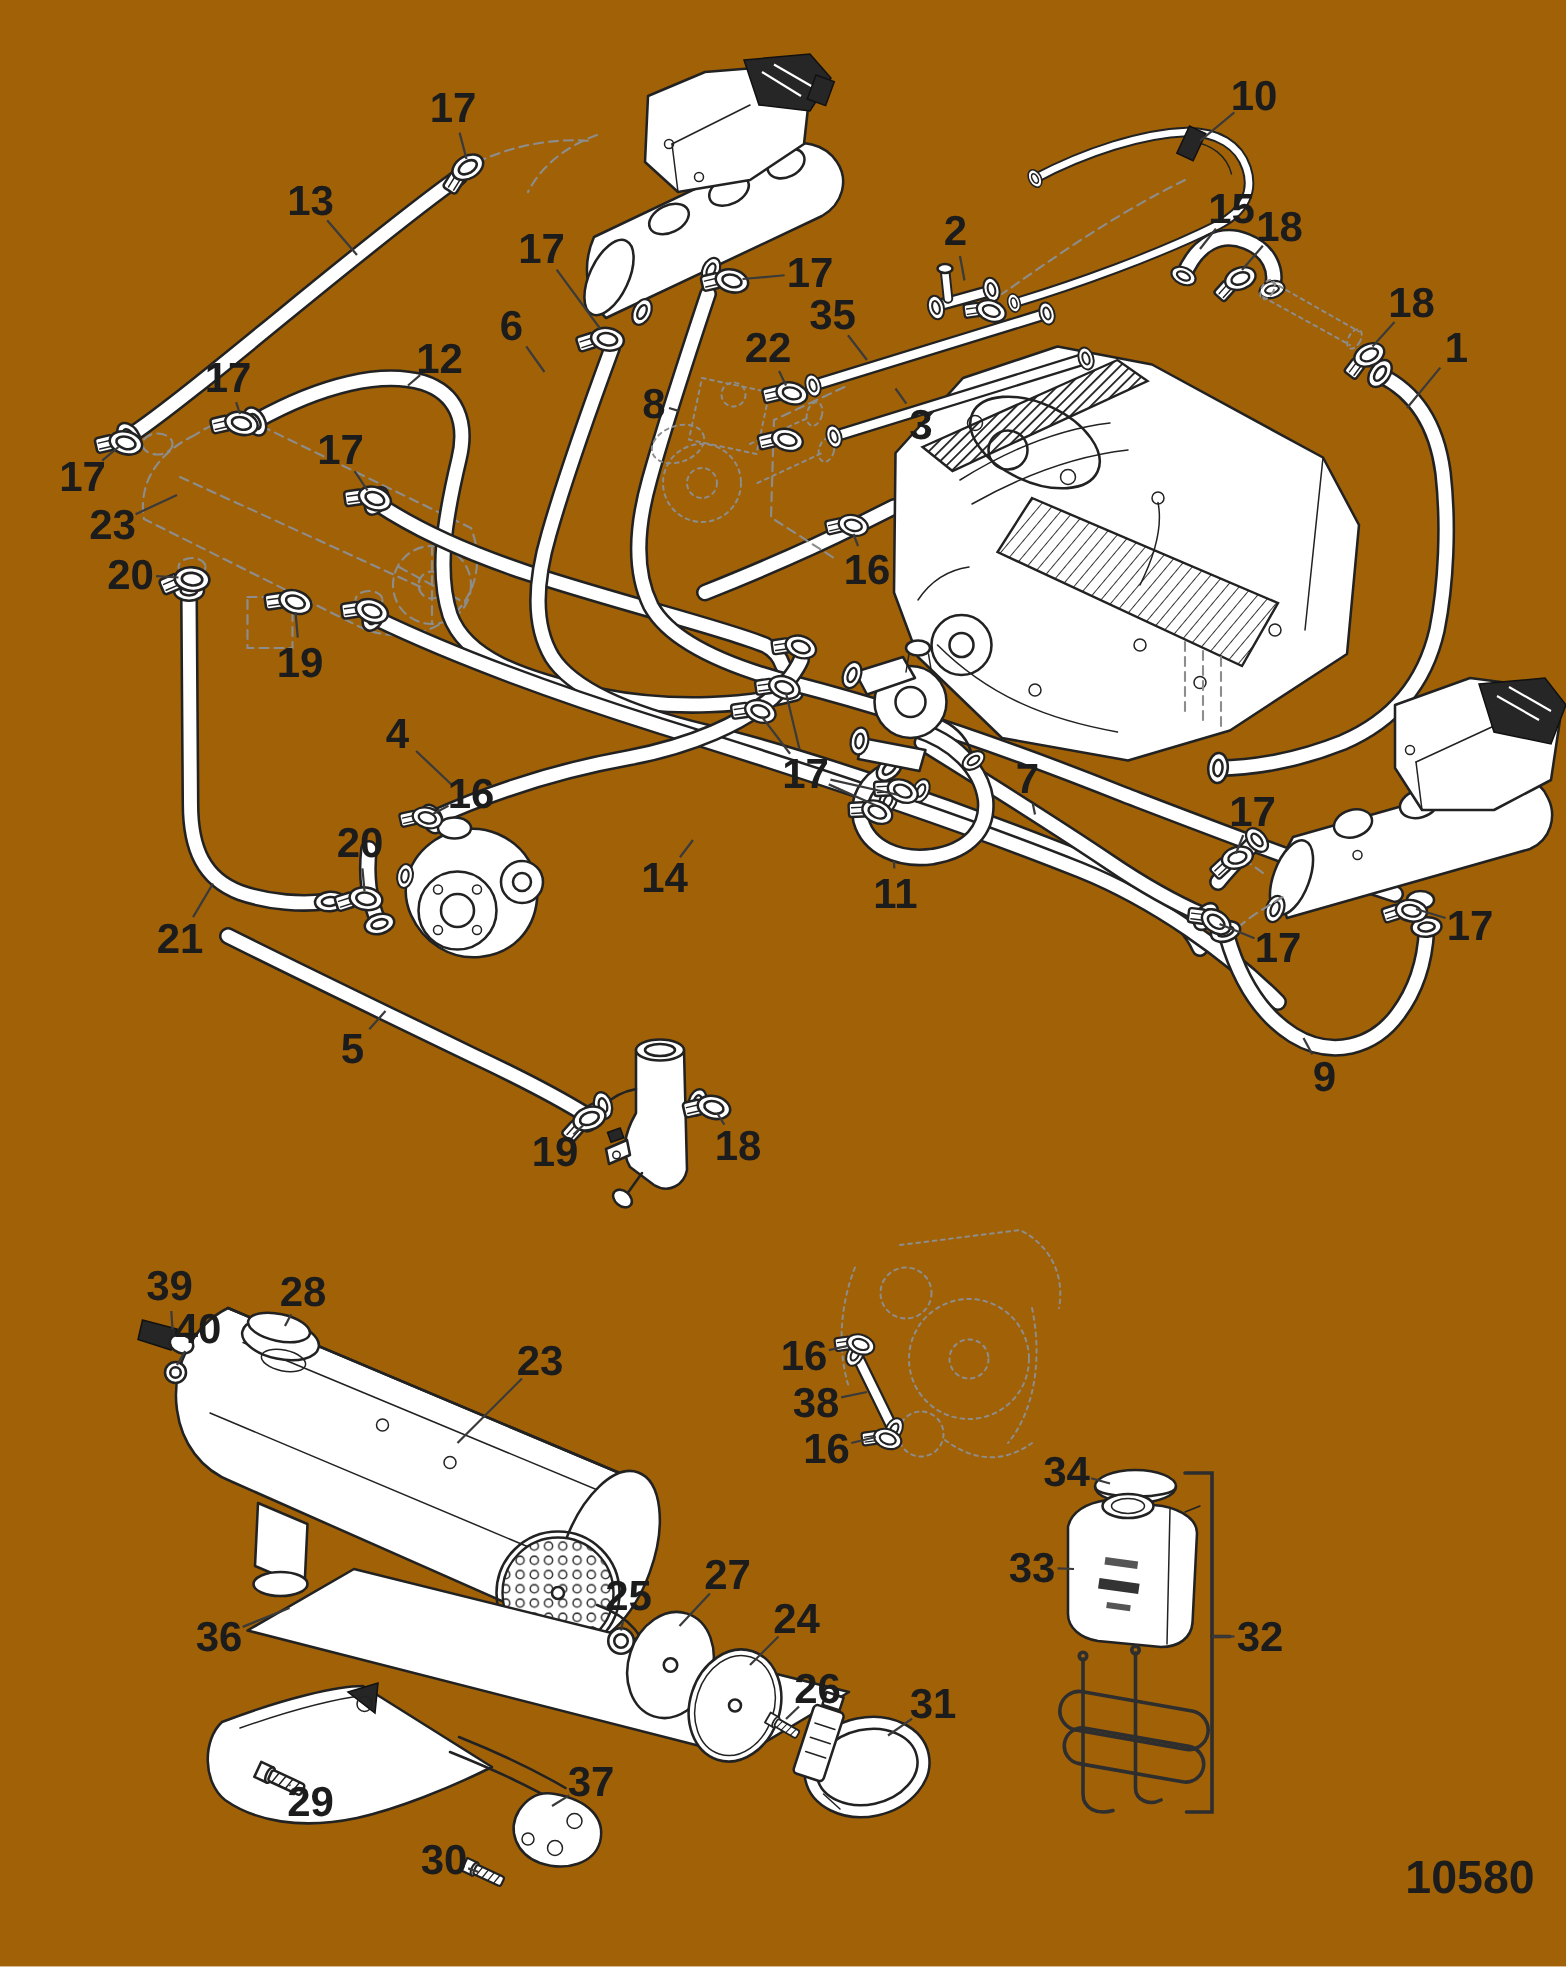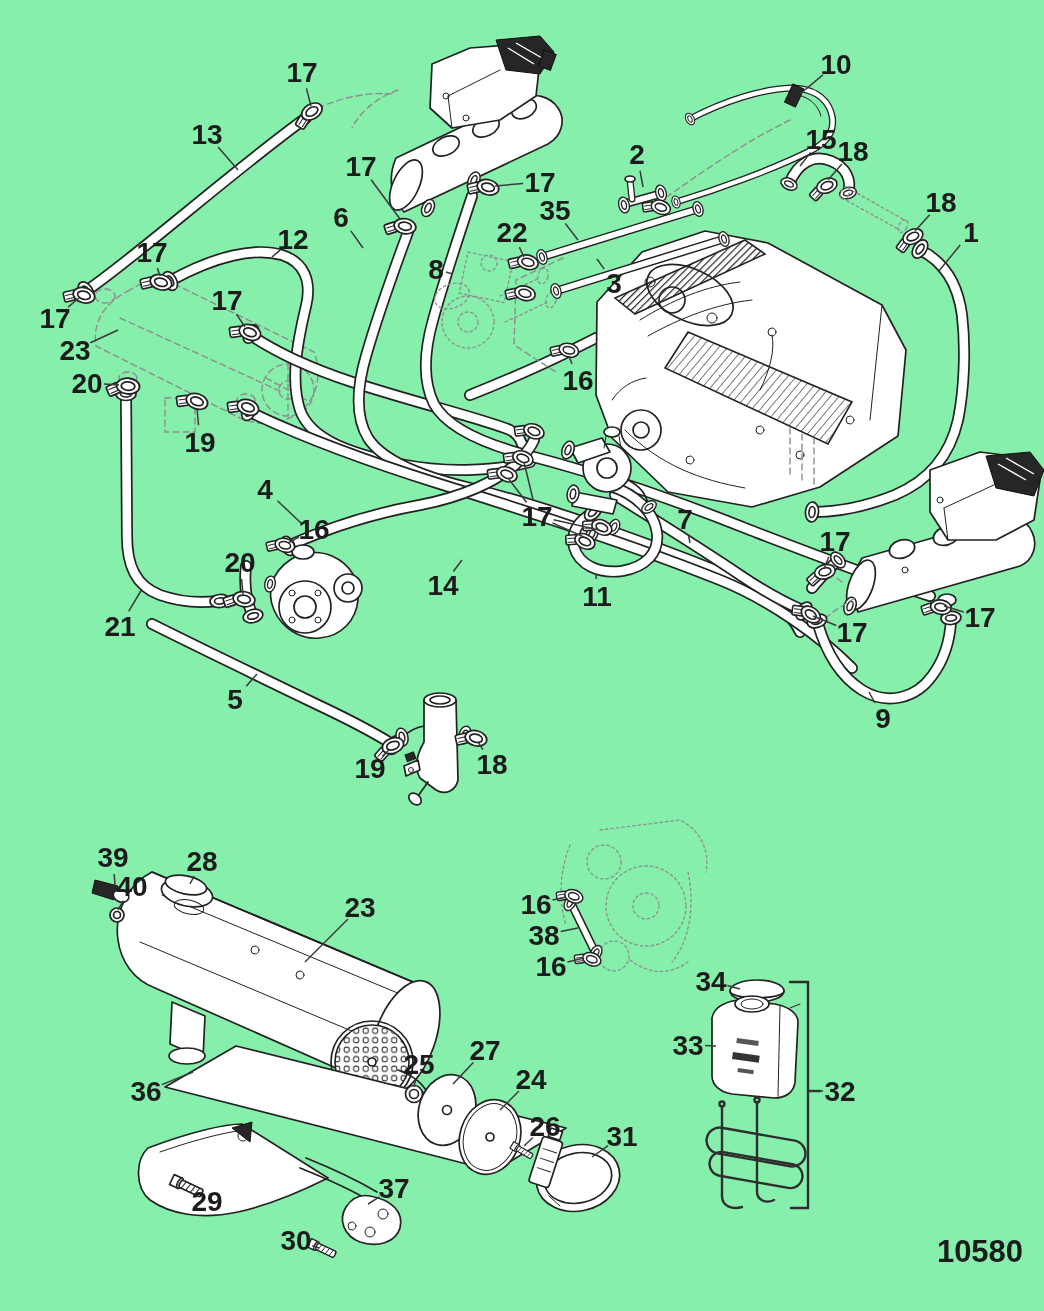--- a/index.html
+++ b/index.html
@@ -1,16 +1,16 @@
 <!DOCTYPE html>
 <html><head>
 <meta charset="utf-8">
 <style>
   html,body{margin:0;padding:0;background:#fff;}
-  #stage{position:relative;width:1044px;height:1311px;background:#86efac;overflow:hidden;}
+  #stage{position:relative;width:1044px;height:1311px;background:#a16207;overflow:hidden;}
   svg{display:block;font-family:"Liberation Sans",sans-serif;}
   .ln  {fill:none;stroke:#222;stroke-width:1.7;stroke-linejoin:round;stroke-linecap:round}
   .lnf {fill:#fff;stroke:#222;stroke-width:1.7;stroke-linejoin:round;stroke-linecap:round}
   .thin{fill:none;stroke:#222;stroke-width:1;stroke-linejoin:round;stroke-linecap:round}
   .dk  {fill:#262626;stroke:#111;stroke-width:1}
   .hO{fill:none;stroke:#222;stroke-width:12;stroke-linecap:round}
   .hI{fill:none;stroke:#fff;stroke-width:8.6;stroke-linecap:round}
   .tO{fill:none;stroke:#222;stroke-width:8.6;stroke-linecap:round}
   .tI{fill:none;stroke:#fff;stroke-width:5.6;stroke-linecap:round}
   .rO{fill:none;stroke:#222;stroke-width:7;stroke-linecap:round}

